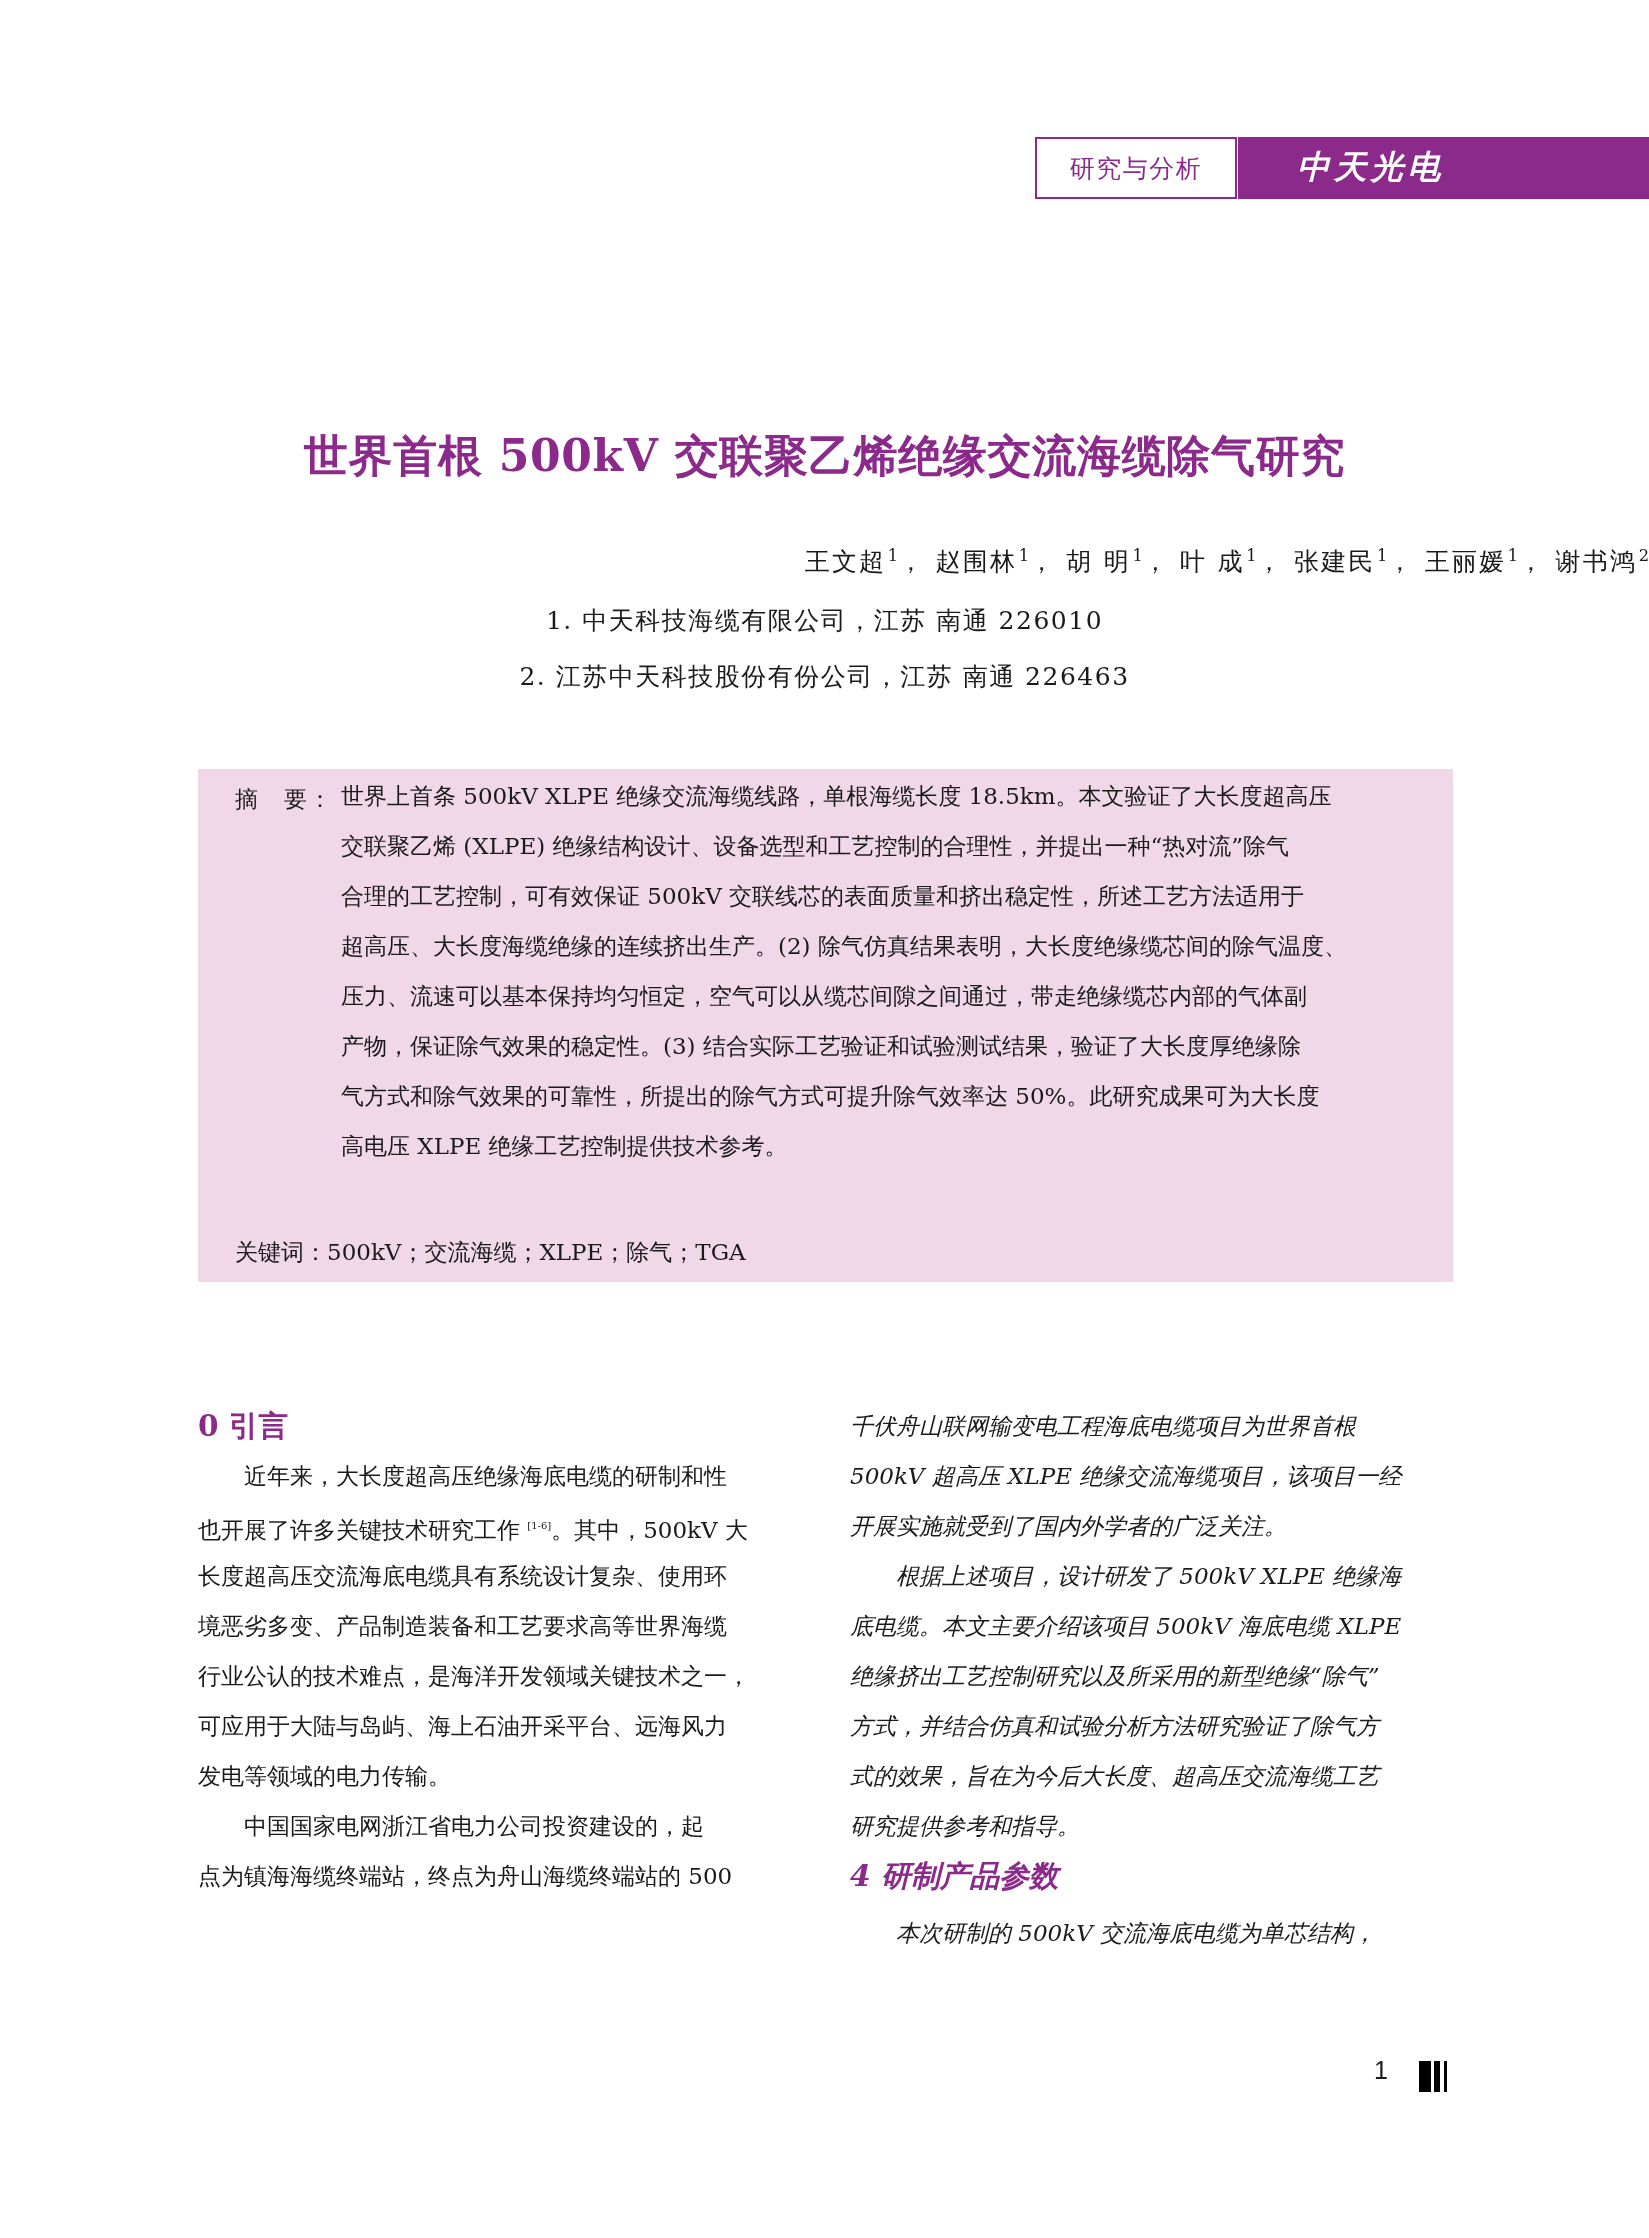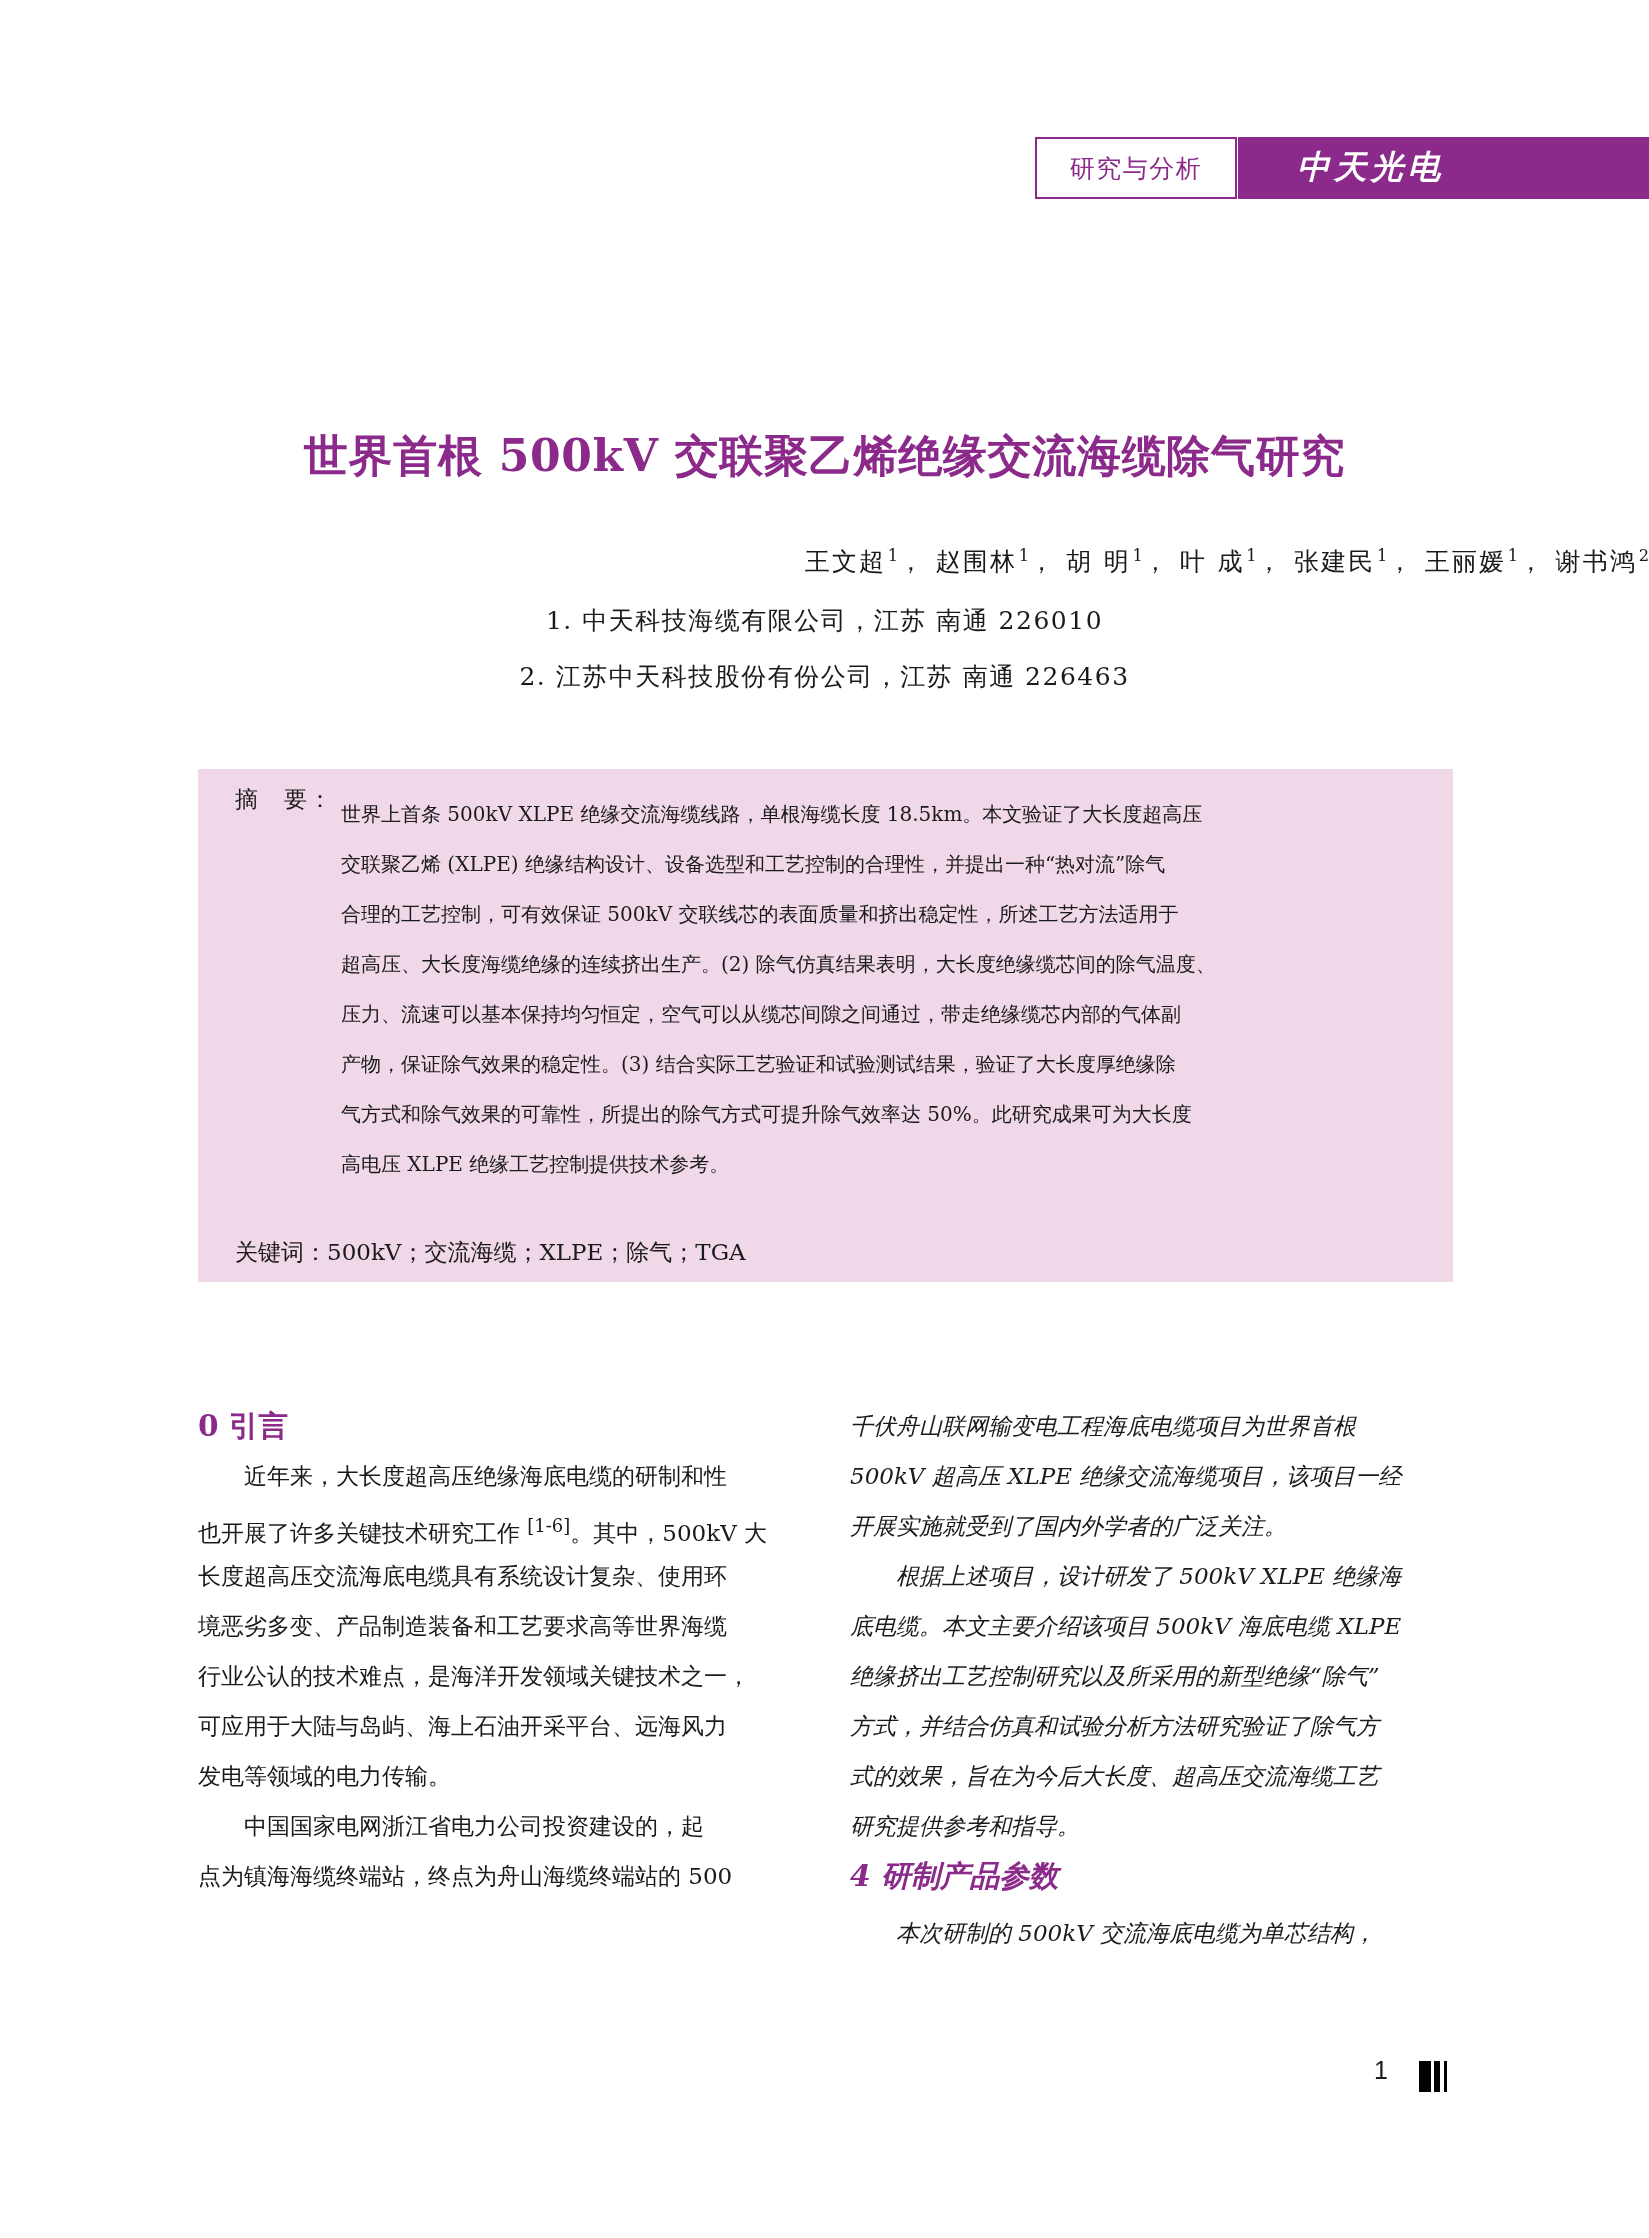--- a/index.html
+++ b/index.html
@@ -24,33 +24,33 @@
 
   .authors { left:0; width:1649px; top:545px; text-align:right; font-size:25px; letter-spacing:2.2px; }
   .authors sup { font-size:16.3px; letter-spacing:0; margin-left:1.5px; }
   .affil { left:0; width:1649px; text-align:center; font-size:25px; letter-spacing:1.5px; }
   .affil1 { top:604px; }
   .affil2 { top:660px; }
 
   
   .abstract { left:198px; top:769px; width:1255px; height:513px; background:#F0D8E8; }
   .abs-label { position:absolute; left:37px; top:14.8px; font-size:23px; letter-spacing:1.5px; }
-  .abs-text { position:absolute; left:143px; top:20px; width:1082px; font-size:20px;
+  .abs-text { position:absolute; left:143px; top:2px; width:1082px; font-size:23px;
               line-height:50px; text-align:justify; text-align-last:left; }
   .abs-line { display:block; white-space:nowrap; }
   .kw { position:absolute; left:37px; top:468px; font-size:23px; }
 
   
   .col { position:absolute; width:598px; font-size:23px; line-height:50px; }
   .col-left { left:198px; top:1401px; }
   .col-right { left:850px; top:1401px;font-style:italic; }
   .line { display:block; white-space:nowrap; height:50px; }
   .indent { padding-left:46px; }
   .sec-head { color:#8B2A8A; font-size:29.6px; font-weight:bold; height:50px; display:block; line-height:50px; }
-  .cite { font-size:18px; vertical-align:super; }
+  .cite { font-size:10px; vertical-align:super; }
 
   
   .pnum { left:1374px; top:2056px; font-family:"Liberation Sans","DejaVu Sans",sans-serif; font-size:25px; }
   .bars { left:1419px; top:2061px; width:33px; height:31px; display:flex; gap:3.7px; }
   .bar { background:#000; height:31px; }
 </style>
 </head>
 <body>
 
 <div class="abs hdr-box">研究与分析</div>

